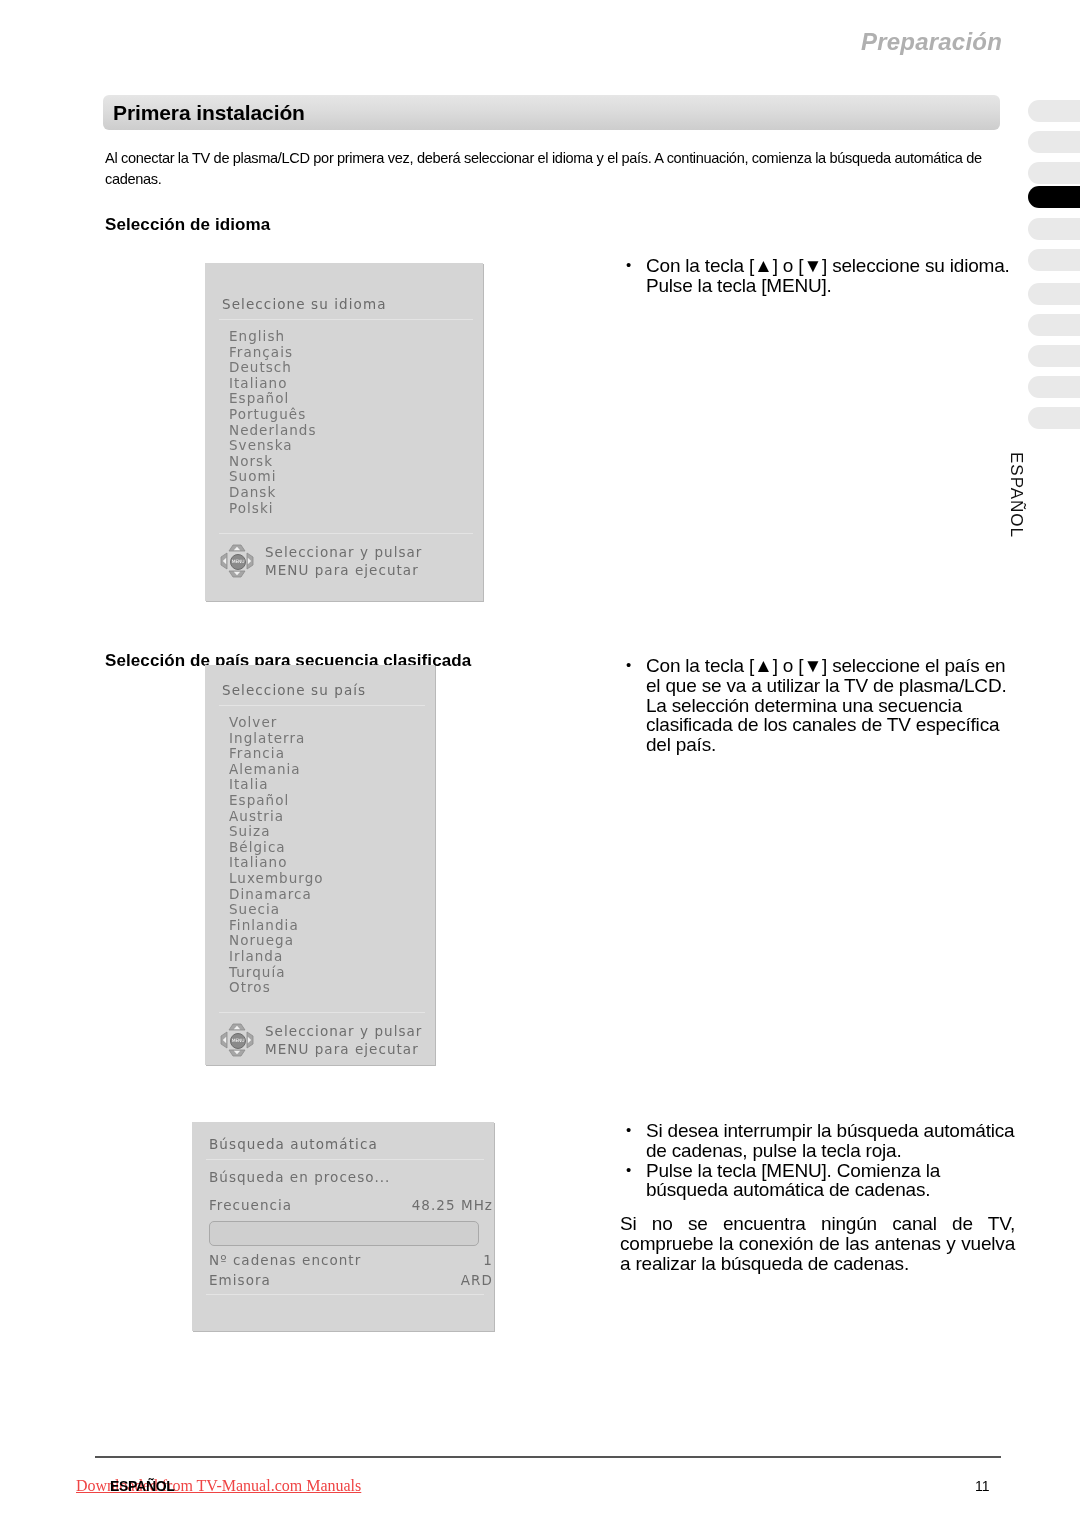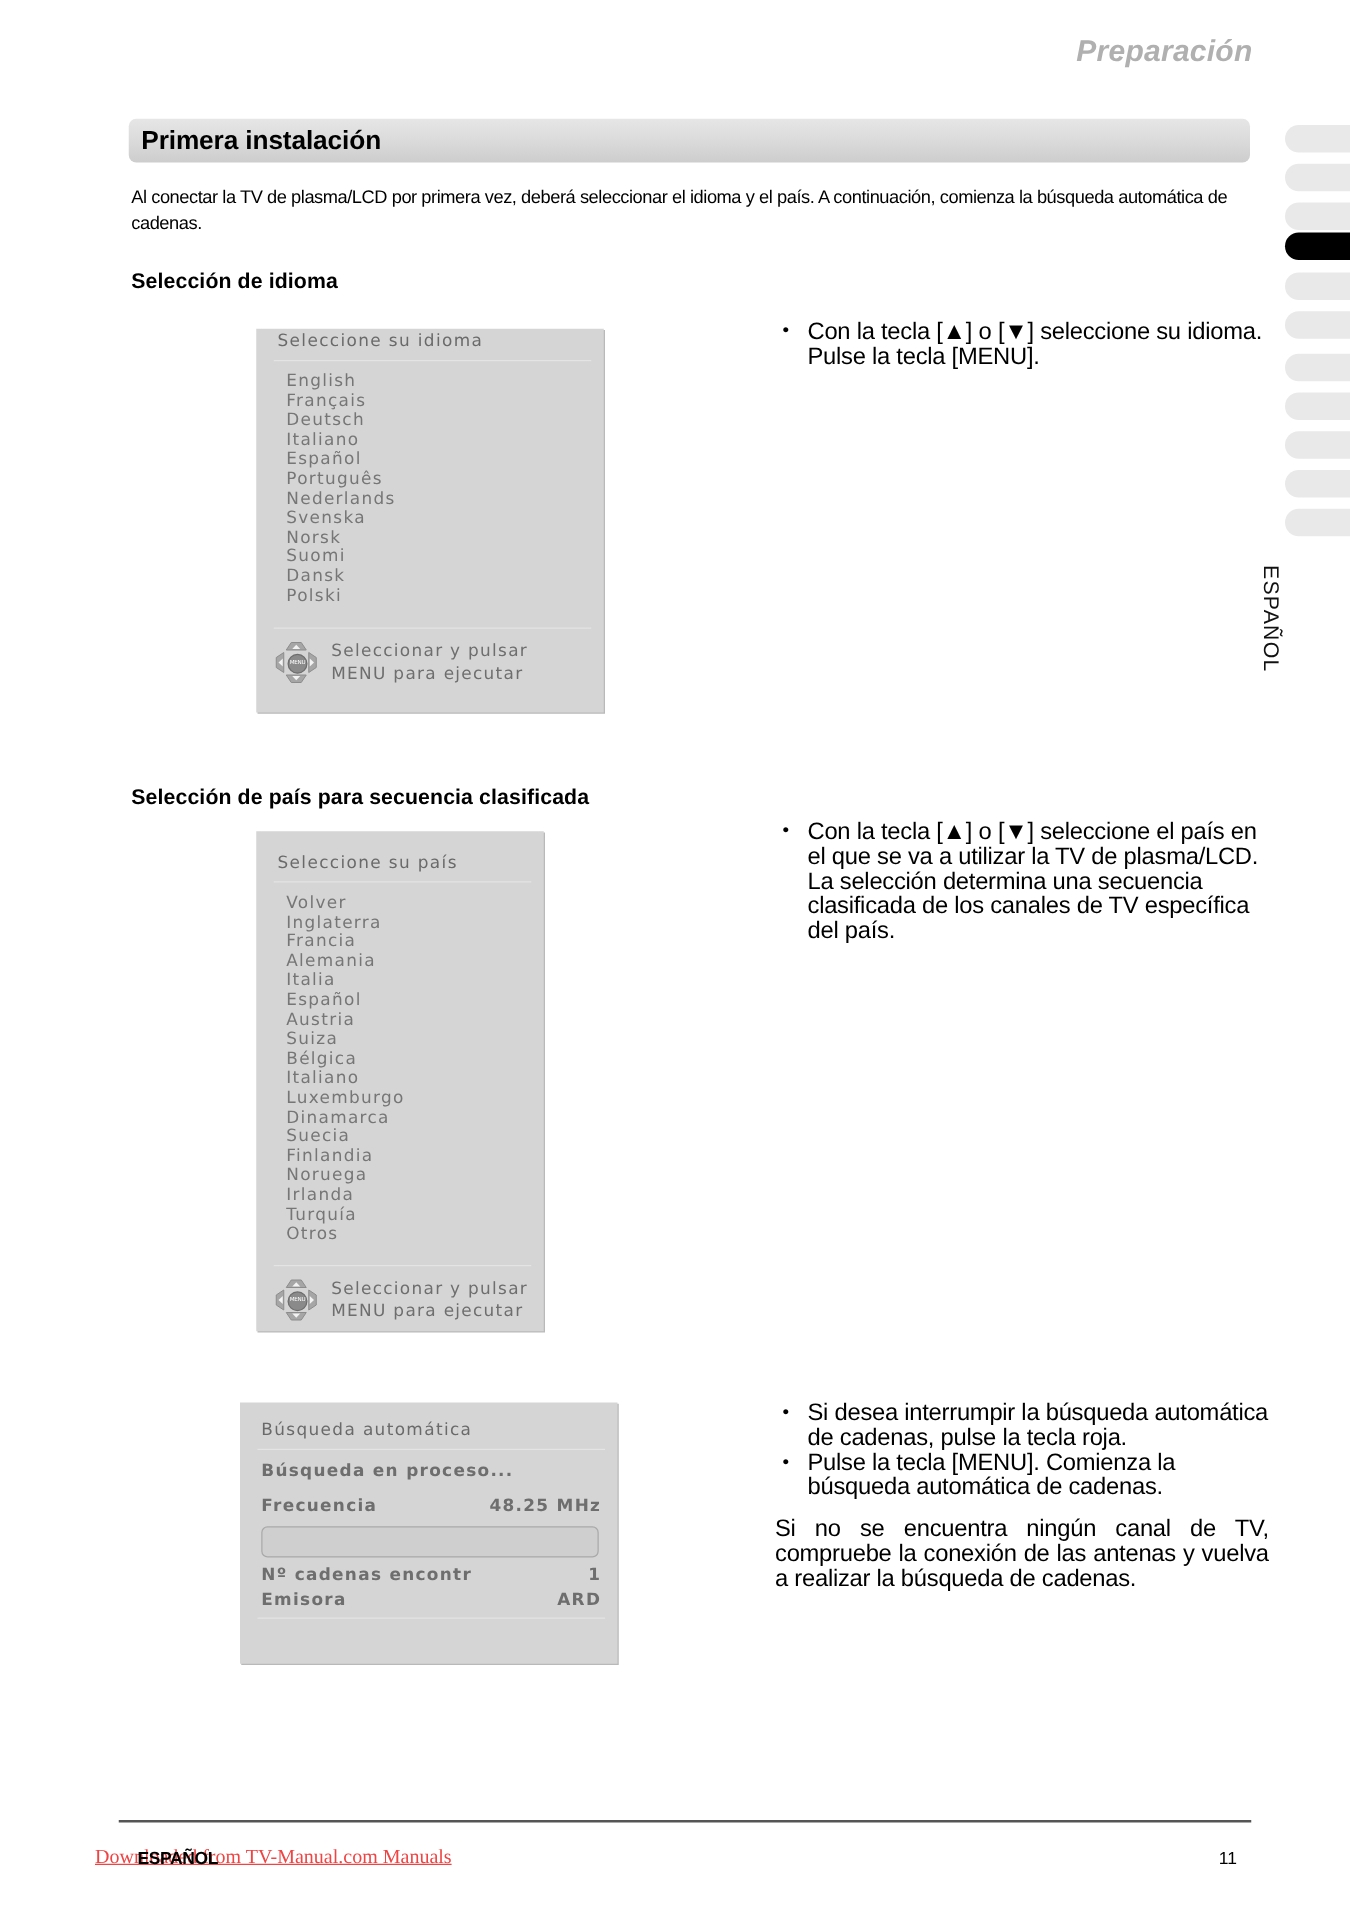--- a/index.html
+++ b/index.html
@@ -64,21 +64,21 @@
 
   
   .subhead {
     position: absolute;
     font-size: 17px;
     font-weight: bold;
     letter-spacing: 0.1px;
     color: #000;
   }
   .subhead.h1 { left: 105px; top: 215px; }
-  .subhead.h2 { left: 105px; top: 628px; text-align: right; }
+  .subhead.h2 { left: 105px; top: 651px; text-align: right; }
 
   
   .osd {
     position: absolute;
     background: #d5d5d5;
     box-shadow: 1px 1px 0 0 #b9b9b9;
     font-family: "DejaVu Sans", sans-serif;
     color: #6e6e6e;
   }
   .osd-title {
@@ -145,22 +145,21 @@
     letter-spacing: -0.2px;
   }
 
   
   .osd-row {
     display: flex;
     justify-content: space-between;
     font-size: 13.5px;
     letter-spacing: 1.05px;
     color: #6e6e6e;
-    padding: 0 13px 0 17px;
-    font-weight: bold;
+    padding: 0 1px 0 17px;
   }
   .progress-track {
     margin: 8px 15px 6px 17px;
     height: 25px;
     background: #cfcfcf;
     border: 1.5px solid #a9a9a9;
     border-radius: 5px;
     box-sizing: border-box;
   }
   .osd-sep {
@@ -274,21 +273,21 @@
 <div class="page-header">Preparación</div>
 
 <div class="title-bar">
   <div class="title-text">Primera instalación</div>
 </div>
 
 <div class="intro">Al conectar la TV de plasma/LCD por primera vez, deberá seleccionar el idioma y el país. A continuación, comienza la búsqueda automática de cadenas.</div>
 
 <div class="subhead h1">Selección de idioma</div>
 
-<div class="osd" style="left:205px; top:263px; width:278px; height:305px; padding-top:2px;">
+<div class="osd" style="left:205px; top:263px; width:278px; height:305px; padding-top:33px;">
   <div class="osd-title">Seleccione su idioma</div>
   <div class="osd-rule"></div>
   <ul class="osd-list">
     <li>English</li>
     <li>Français</li>
     <li>Deutsch</li>
     <li>Italiano</li>
     <li>Español</li>
     <li>Português</li>
     <li>Nederlands</li>

